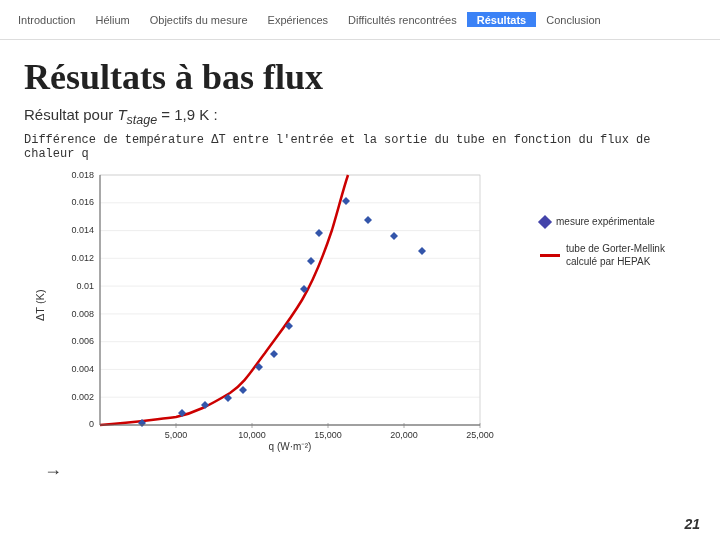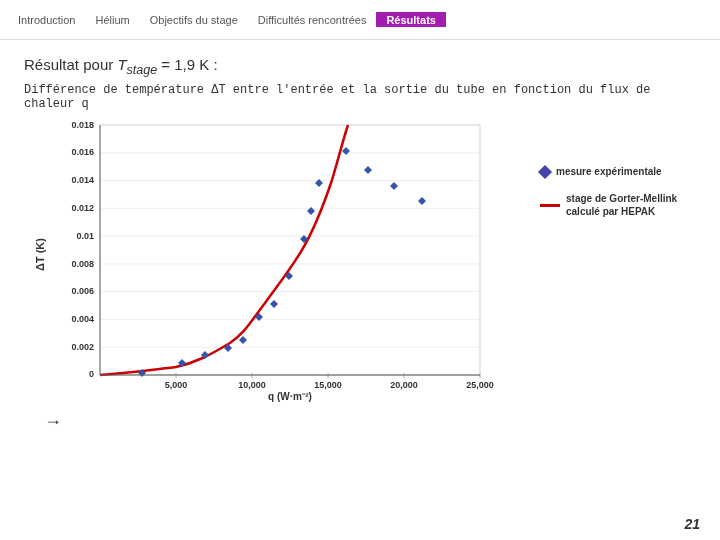--- a/index.html
+++ b/index.html
@@ -25,21 +25,21 @@
     .nav-item {
       padding: 0 10px;
       height: 100%;
       display: flex;
       align-items: center;
       cursor: pointer;
       color: #555;
       white-space: nowrap;
     }
     .nav-item.active {
-      background: #a21caf;
+      background: #3b82f6;
       color: #fff;
       font-weight: bold;
     }
 
     
     .main-content {
       padding: 16px 24px 10px 24px;
     }
 
     .page-title {
@@ -147,35 +147,38 @@
       font-weight: bold;
       font-style: italic;
     }
   </style>
 </head>
 <body>
 
 <div class="nav-bar">
   <div class="nav-item">Introduction</div>
   <div class="nav-item">Hélium</div>
-  <div class="nav-item">Objectifs du stage</div>
+  <div class="nav-item">Objectifs du mesure</div>
+  <div class="nav-item">Expériences</div>
   <div class="nav-item">Difficultés rencontrées</div>
   <div class="nav-item active">Résultats</div>
+  <div class="nav-item">Conclusion</div>
 </div>
 
 <div class="main-content">
 
+  <div class="page-title">Résultats à bas flux</div>
 
   <div class="subtitle">
     <span>Résultat pour </span><span class="t-bain">T<sub>stage</sub></span><span> = 1,9 K :</span>
   </div>
 
   <div class="chart-caption">Différence de température ΔT  entre l'entrée et la sortie du tube en fonction du flux de chaleur q</div>
 
-  <div style="display:flex; flex-direction:row; align-items:flex-start; margin-left:10px;font-weight:bold;">
+  <div style="display:flex; flex-direction:row; align-items:flex-start; margin-left:10px;">
 
     <div class="y-axis-label">
       <span>ΔT (K)</span>
     </div>
 
     <div>
       <svg class="chart-svg" width="480" height="290">
 
         <rect x="50" y="10" width="380" height="250" fill="white" stroke="#aaa" stroke-width="0.5"></rect>
 
@@ -262,21 +265,21 @@
     </div>
 
     <div class="legend-area">
       <div class="legend-item">
         <div class="legend-dot"></div>
         <span class="legend-text">mesure expérimentale</span>
       </div>
       <div class="legend-item" style="margin-top:6px;">
         <div class="legend-line"></div>
         <span class="legend-text">
-          <span>stage de Gorter-Mellink</span><br>
+          <span>tube de Gorter-Mellink</span><br>
           <span>calculé par HEPAK</span>
         </span>
       </div>
     </div>
   </div>
 
   <div class="bottom-note" style="margin-top:4px; margin-left:20px;">
     <span class="arrow-right">→</span>
   </div>
 

